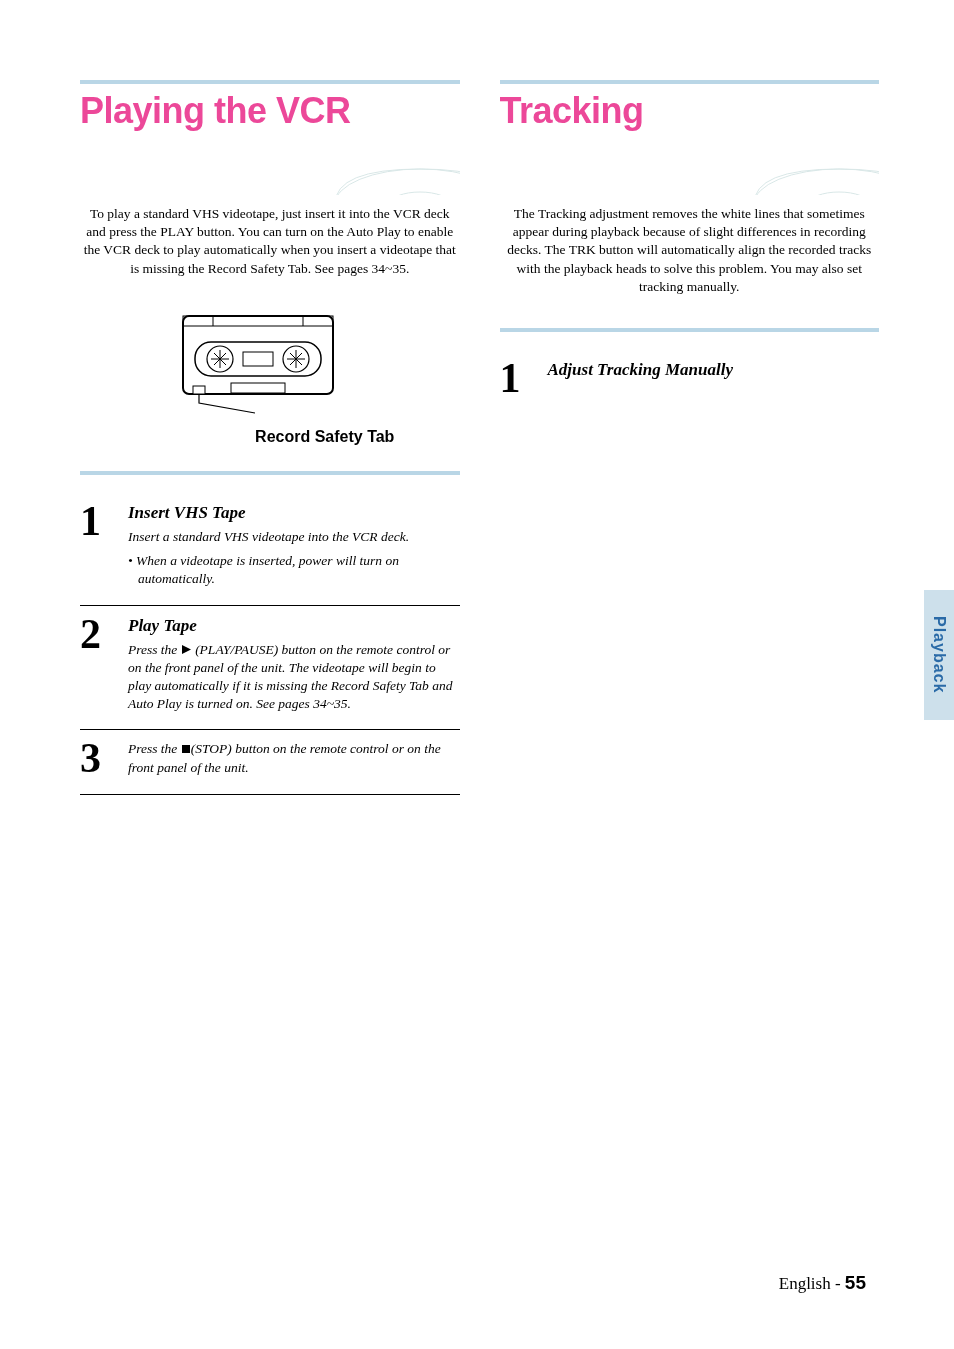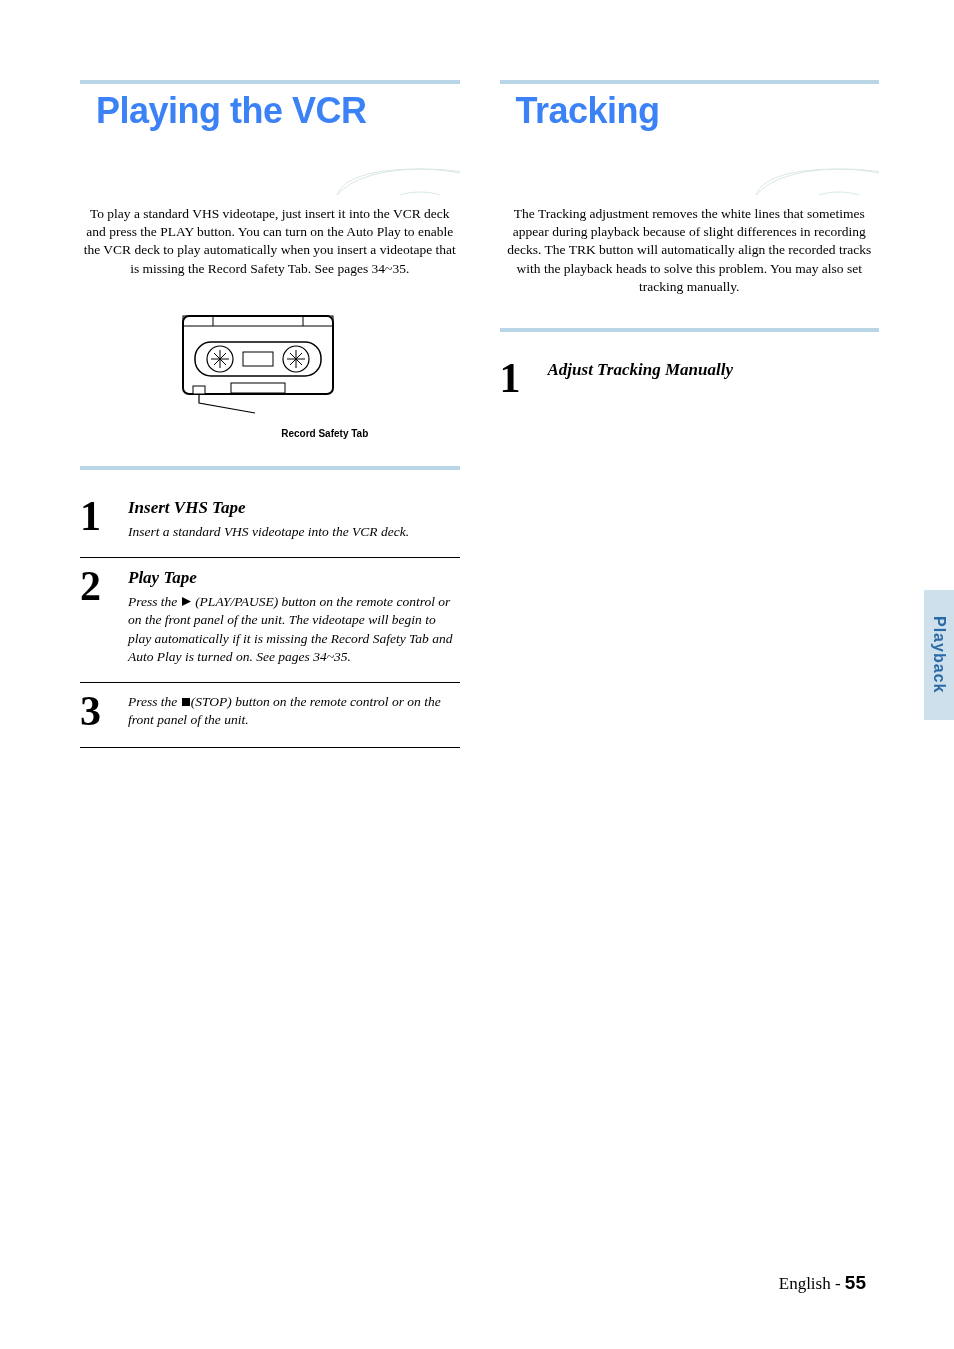--- a/index.html
+++ b/index.html
@@ -29,44 +29,43 @@
     margin-bottom: 8px;
     position: relative;
     padding-top: 6px;
     overflow: hidden;
     height: 115px;
   }
   .section-title {
     font-family: Arial, Helvetica, sans-serif;
     font-weight: bold;
     font-size: 36px;
-    color: #3b82f6;
+    color: #ec4899;
     letter-spacing: -0.5px;
-    margin-left: 16px;
   }
   .section-bg-disc {
     position: absolute;
     right: -30px;
     top: 30px;
     opacity: 0.28;
     pointer-events: none;
   }
   .intro-text {
     font-size: 13.5px;
     line-height: 1.35;
     margin-top: 10px;
     text-align: center;
   }
   .tape-figure {
     margin: 30px auto 10px auto;
     text-align: center;
   }
   .tape-caption {
     font-family: Arial, Helvetica, sans-serif;
-    font-size: 10px;
+    font-size: 16px;
     font-weight: bold;
     margin-top: 6px;
     display: inline-block;
     margin-left: 110px;
     text-align: right;
   }
   .subsection-divider {
     height: 4px;
     background: #b9d6e6;
     margin: 25px 0 18px 0;
@@ -192,20 +191,21 @@
         <div class="tape-caption">Record Safety Tab</div>
       </div>
 
       <div class="subsection-divider"></div>
 
       <div class="step">
         <div class="step-num">1</div>
         <div class="step-body">
           <div class="step-title">Insert VHS Tape</div>
           <div class="step-text">Insert a standard VHS videotape into the VCR deck.</div>
+          <div class="step-bullet">• When a videotape is inserted, power will turn on automatically.</div>
         </div>
       </div>
 
       <div class="step">
         <div class="step-num">2</div>
         <div class="step-body">
           <div class="step-title">Play Tape</div>
           <div class="step-text">
             <span>Press the </span><svg class="icon-inline" width="11" height="11" viewBox="0 0 11 11">
                 <polygon points="1,1 10,5.5 1,10" fill="#000"></polygon>

